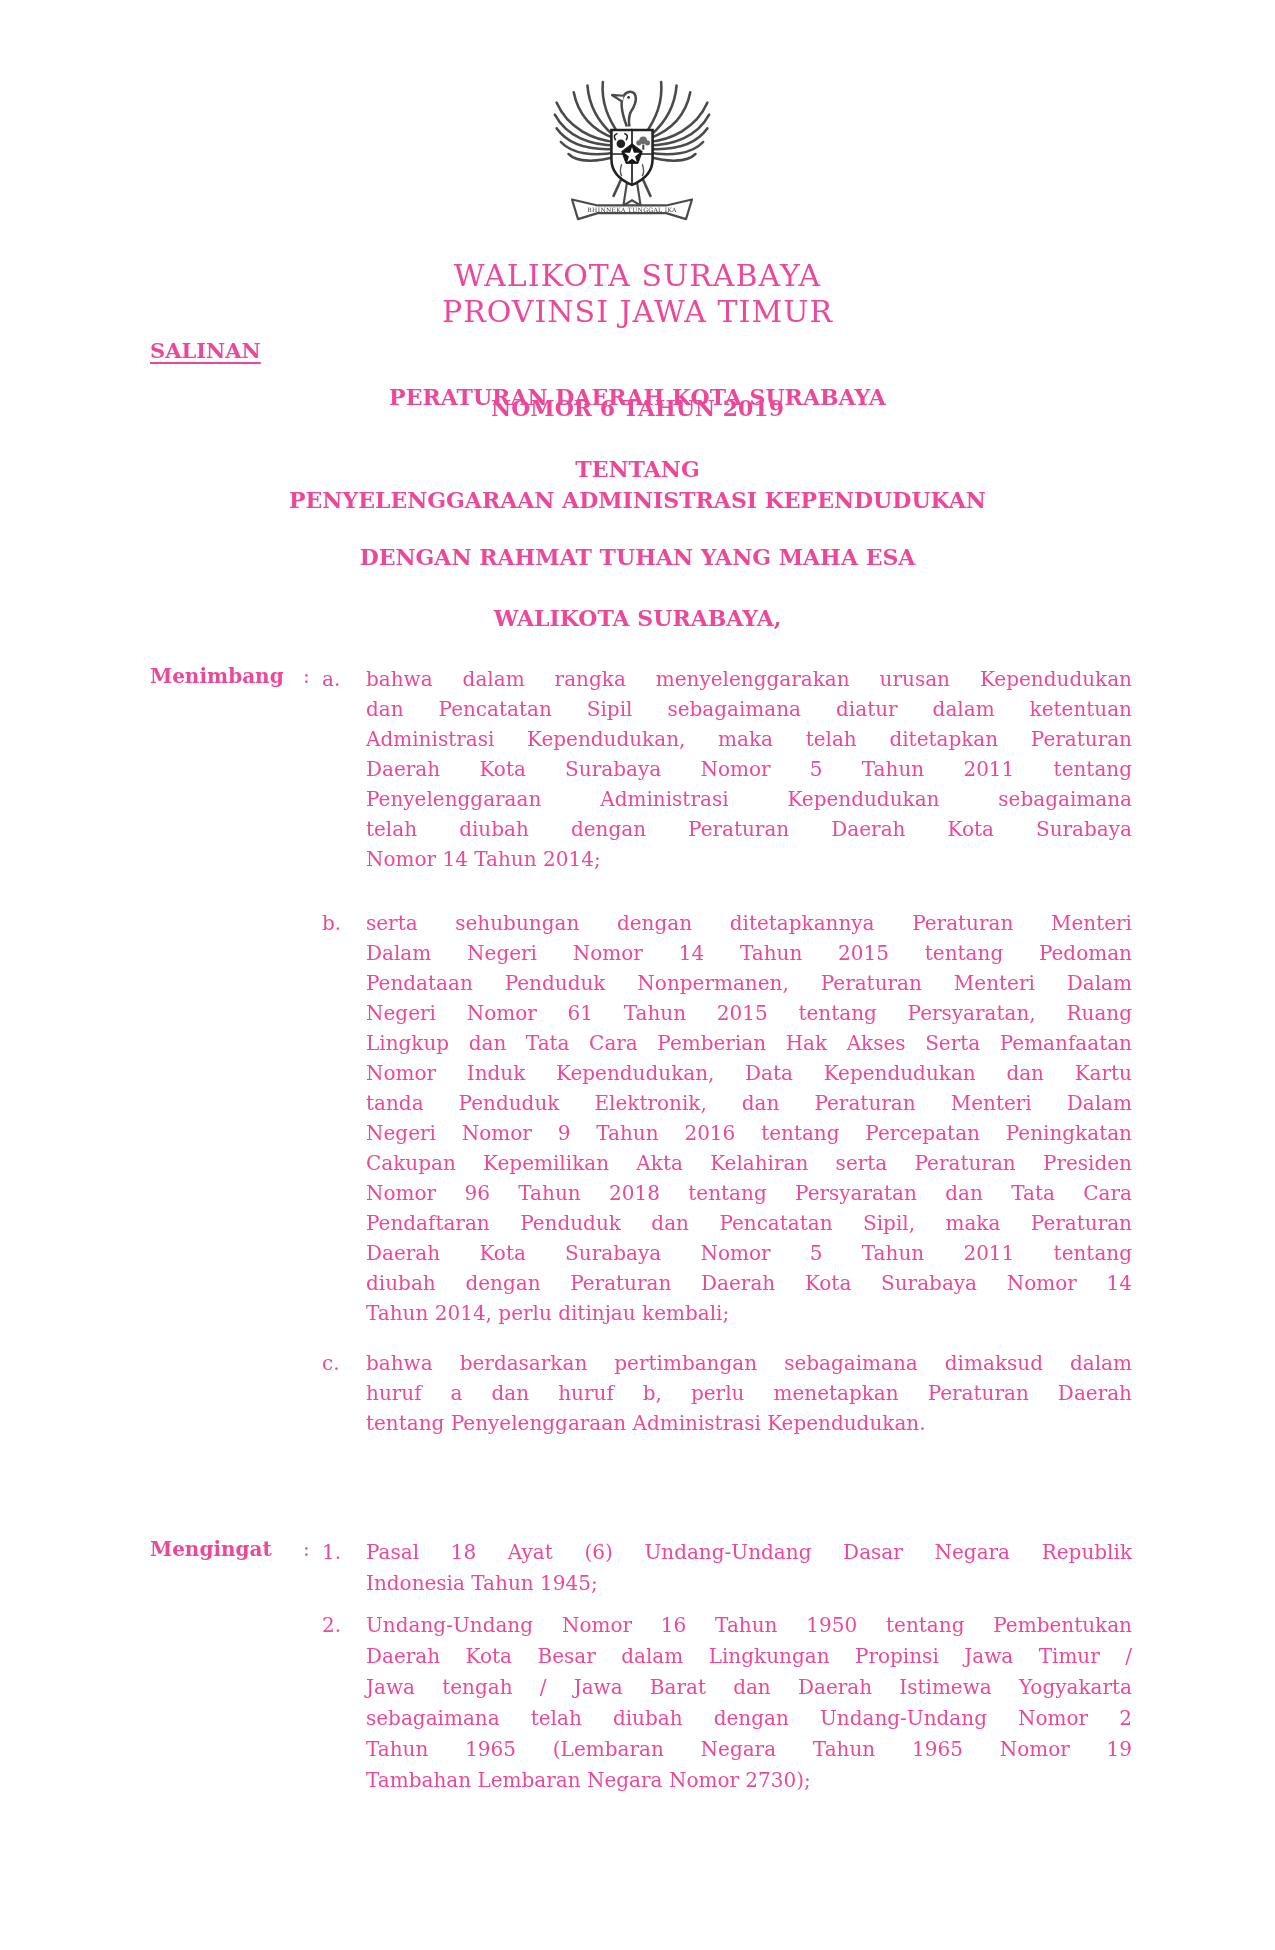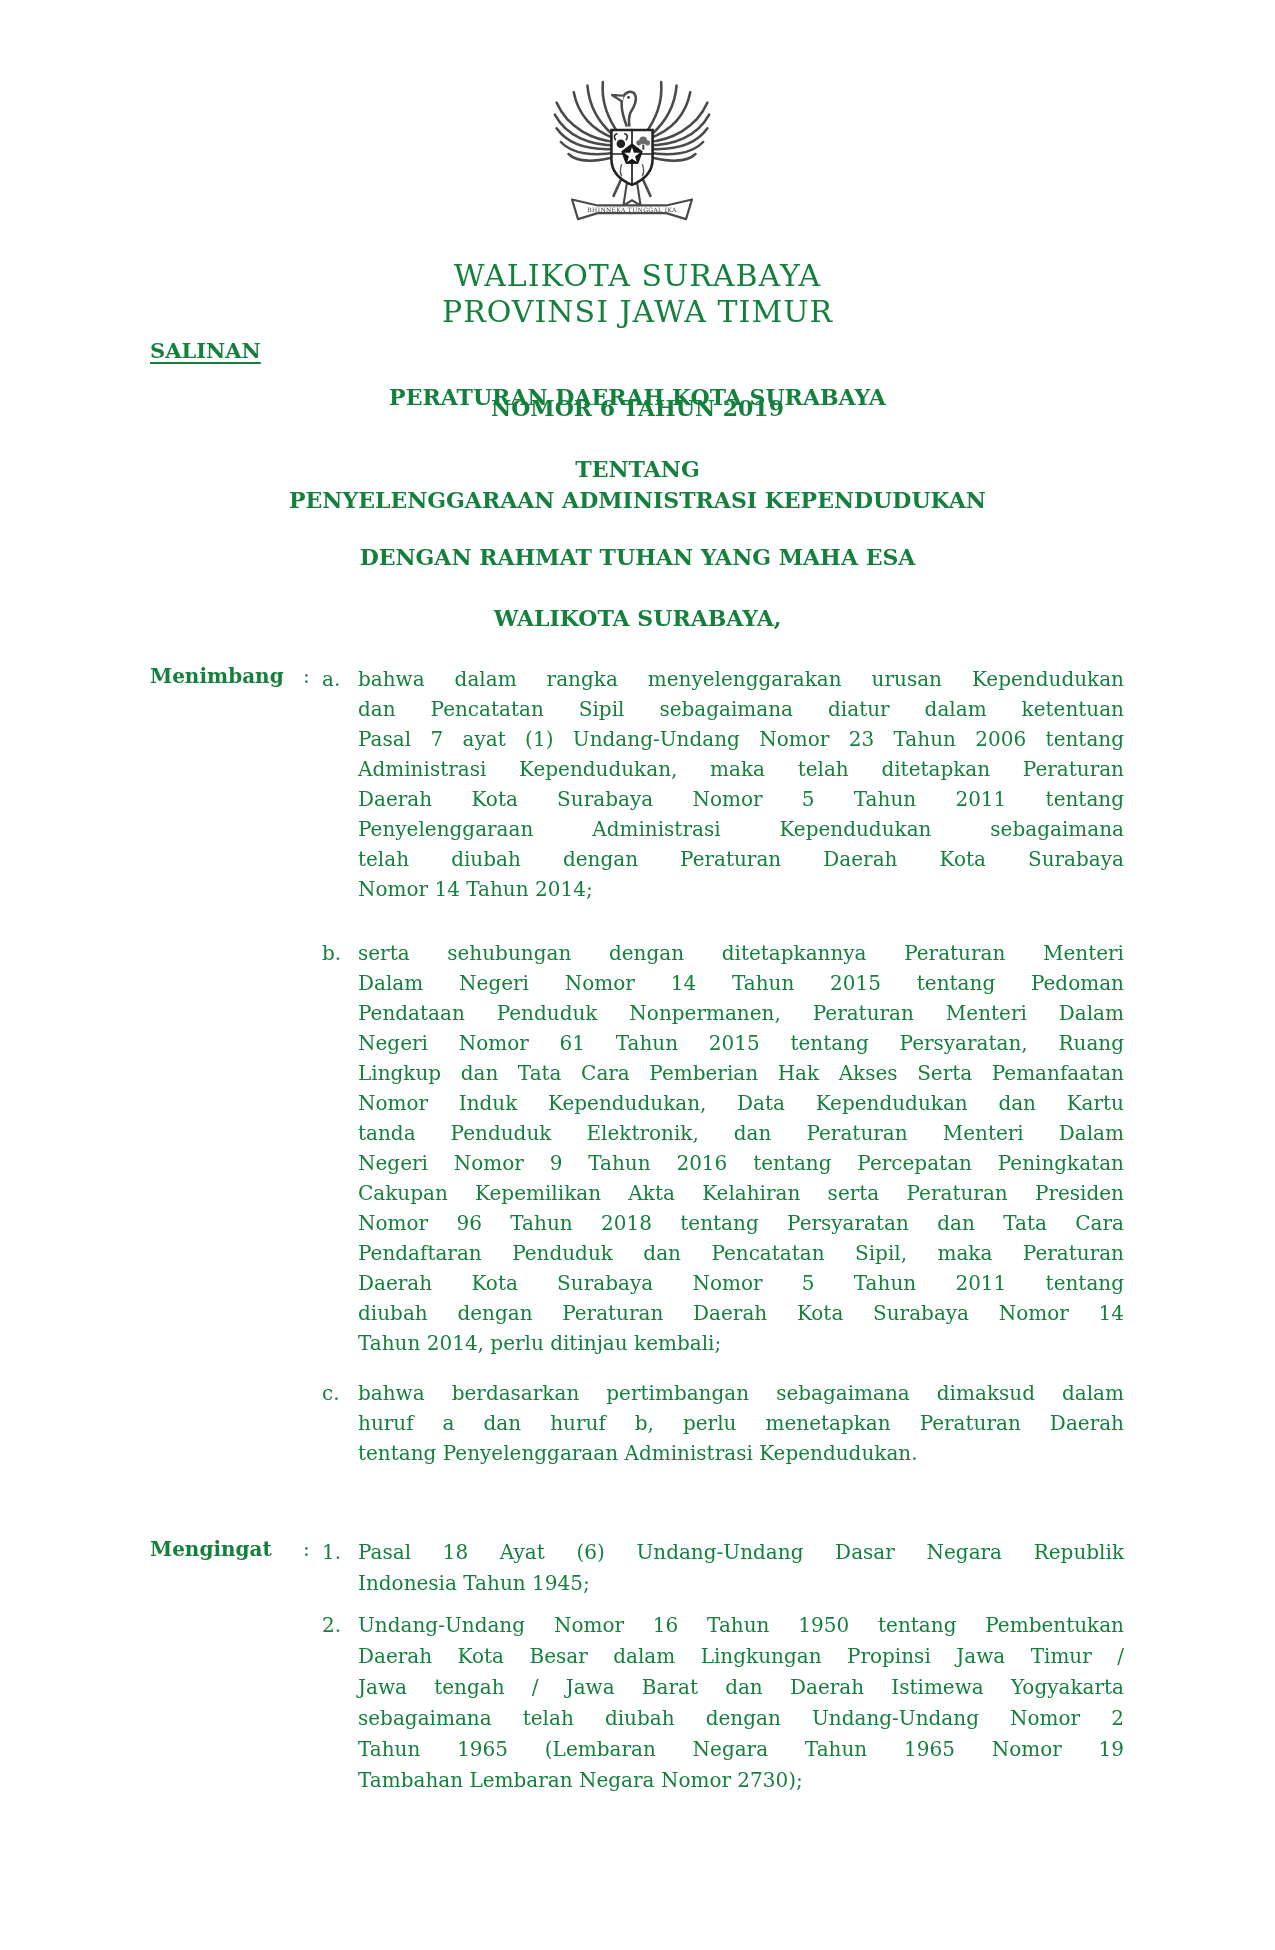--- a/index.html
+++ b/index.html
@@ -1,21 +1,21 @@
 <!DOCTYPE html>
 <html><head>
 <meta charset="utf-8">
 <style>
   html,body{margin:0;padding:0;background:#ffffff;}
   .page{
     position:relative;
     width:1275px;
     height:1950px;
     background:#ffffff;
-    color:#15803d;
+    color:#ec4899;
     font-family:"DejaVu Serif","Liberation Serif",serif;
     overflow:hidden;
   }
   .abs{position:absolute;}
   .centered{left:0;width:1275px;text-align:center;}
   .doc-title{font-size:30px;letter-spacing:1px;white-space:nowrap;}
   .heading{font-size:22px;font-weight:bold;white-space:nowrap;}
   .salinan{
     left:150px;top:338px;font-size:21px;font-weight:bold;
     text-decoration:underline;text-underline-offset:4px;
@@ -24,21 +24,21 @@
   .side-label{left:150px;font-size:20px;font-weight:bold;}
   .side-colon{left:303px;font-size:20px;}
   .items-col{left:322px;width:802px;font-size:20px;}
   .menimbang-items{line-height:30px;}
   .mengingat-items{line-height:31px;}
   .item-row{display:flex;align-items:flex-start;}
   .menimbang-items .item-row:nth-child(2){margin-top:34px;}
   .menimbang-items .item-row:nth-child(3){margin-top:20px;}
   .mengingat-items .item-row:nth-child(2){margin-top:11px;}
   .item-marker{flex:none;width:36px;}
-  .item-body{flex:none;width:766px;}
+  .item-body{flex:none;width:766px;margin-left:8px;}
   .tline{text-align:left;}
   .tline.just{
     text-align:justify;
     text-align-last:justify;
     -moz-text-align-last:justify;
     text-justify:inter-word;
   }
   .emblem{left:546px;top:58px;width:172px;height:180px;}
   .emblem svg{width:100%;height:100%;}
 </style>
@@ -121,21 +121,20 @@
   <div class="abs centered heading" style="top:544px;">DENGAN RAHMAT TUHAN YANG MAHA ESA</div>
 
   <div class="abs side-label" style="top:664px;">Menimbang</div>
   <div class="abs side-colon" style="top:664px;">:</div>
   <div class="abs items-col menimbang-items" style="top:664px;">
       <div class="item-row">
         <div class="item-marker">a.</div>
         <div class="item-body">
           <div class="tline just">bahwa dalam rangka menyelenggarakan urusan Kependudukan</div>
           <div class="tline just">dan Pencatatan Sipil sebagaimana diatur dalam ketentuan</div>
-          <div class="tline just">Pasal 7 ayat (1) Undang-Undang Nomor 23 Tahun 2006 tentang</div>
           <div class="tline just">Administrasi Kependudukan, maka telah ditetapkan Peraturan</div>
           <div class="tline just">Daerah Kota Surabaya Nomor 5 Tahun 2011 tentang</div>
           <div class="tline just">Penyelenggaraan Administrasi Kependudukan sebagaimana</div>
           <div class="tline just">telah diubah dengan Peraturan Daerah Kota Surabaya</div>
           <div class="tline">Nomor 14 Tahun 2014;</div>
         </div>
       </div>
       <div class="item-row">
         <div class="item-marker">b.</div>
         <div class="item-body">

